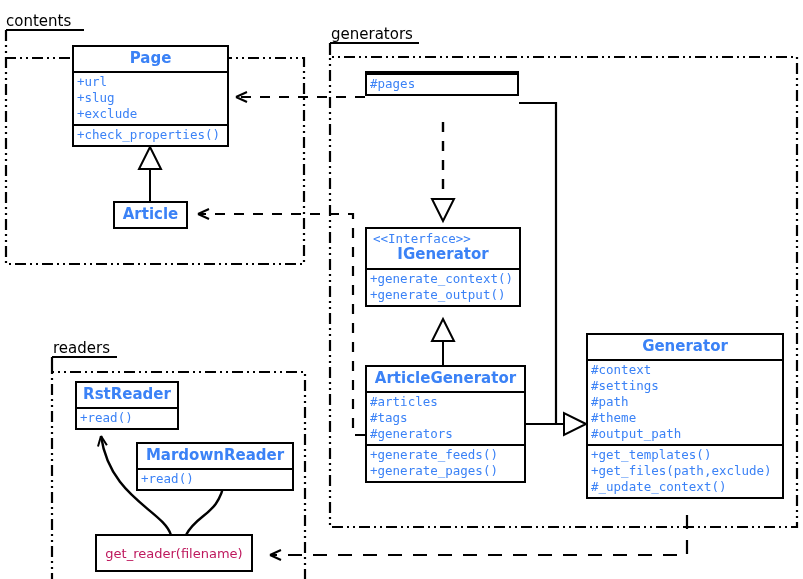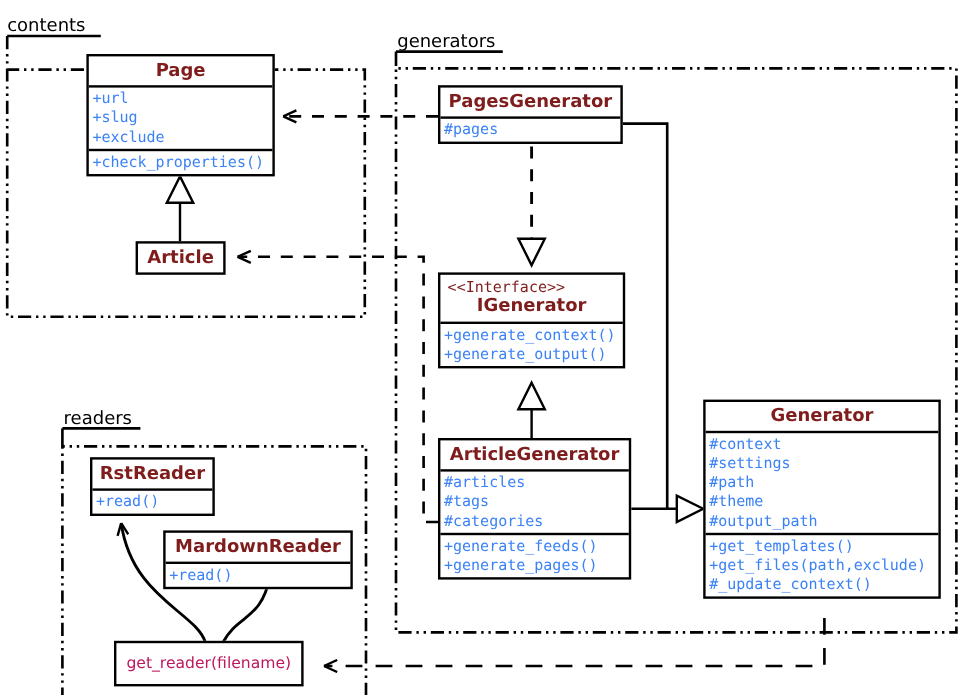--- a/index.html
+++ b/index.html
@@ -42,21 +42,21 @@
     box-sizing: border-box;
     z-index: 5;
   }
   .uml-name {
     font-family: "DejaVu Sans", sans-serif;
     font-weight: bold;
     font-size: 15px;
     text-align: center;
     padding: 3px 6px 4px 6px;
     line-height: 1.15;
-    color: #7f1d1d;
+    color: #3b82f6;
   }
   .uml-stereotype {
     font-family: "DejaVu Sans Mono", monospace;
     font-weight: normal;
     font-size: 12.5px;
     text-align: left;
     line-height: 1.15;
     display: block;
   }
   .uml-sep {
@@ -187,21 +187,20 @@
     <div class="uml-compartment">
       <div>+check_properties()</div>
     </div>
   </div>
 
   <div class="uml-class" style="left:113px; top:189px; width:75px;">
     <div class="uml-name">Article</div>
   </div>
 
   <div class="uml-class" style="left:365px; top:59px; width:154px;">
-    <div class="uml-name">PagesGenerator</div>
     <div class="uml-sep"></div>
     <div class="uml-compartment">
       <div>#pages</div>
     </div>
   </div>
 
   <div class="uml-class" style="left:365px; top:215px; width:156px;">
     <div class="uml-name">
       <span class="uml-stereotype">&lt;&lt;Interface&gt;&gt;</span>
       <span>IGenerator</span>
@@ -212,21 +211,21 @@
       <div>+generate_output()</div>
     </div>
   </div>
 
   <div class="uml-class" style="left:365px; top:353px; width:161px;">
     <div class="uml-name">ArticleGenerator</div>
     <div class="uml-sep"></div>
     <div class="uml-compartment">
       <div>#articles</div>
       <div>#tags</div>
-      <div>#categories</div>
+      <div>#generators</div>
     </div>
     <div class="uml-sep"></div>
     <div class="uml-compartment">
       <div>+generate_feeds()</div>
       <div>+generate_pages()</div>
     </div>
   </div>
 
   <div class="uml-class" style="left:586px; top:321px; width:198px;">
     <div class="uml-name">Generator</div>

